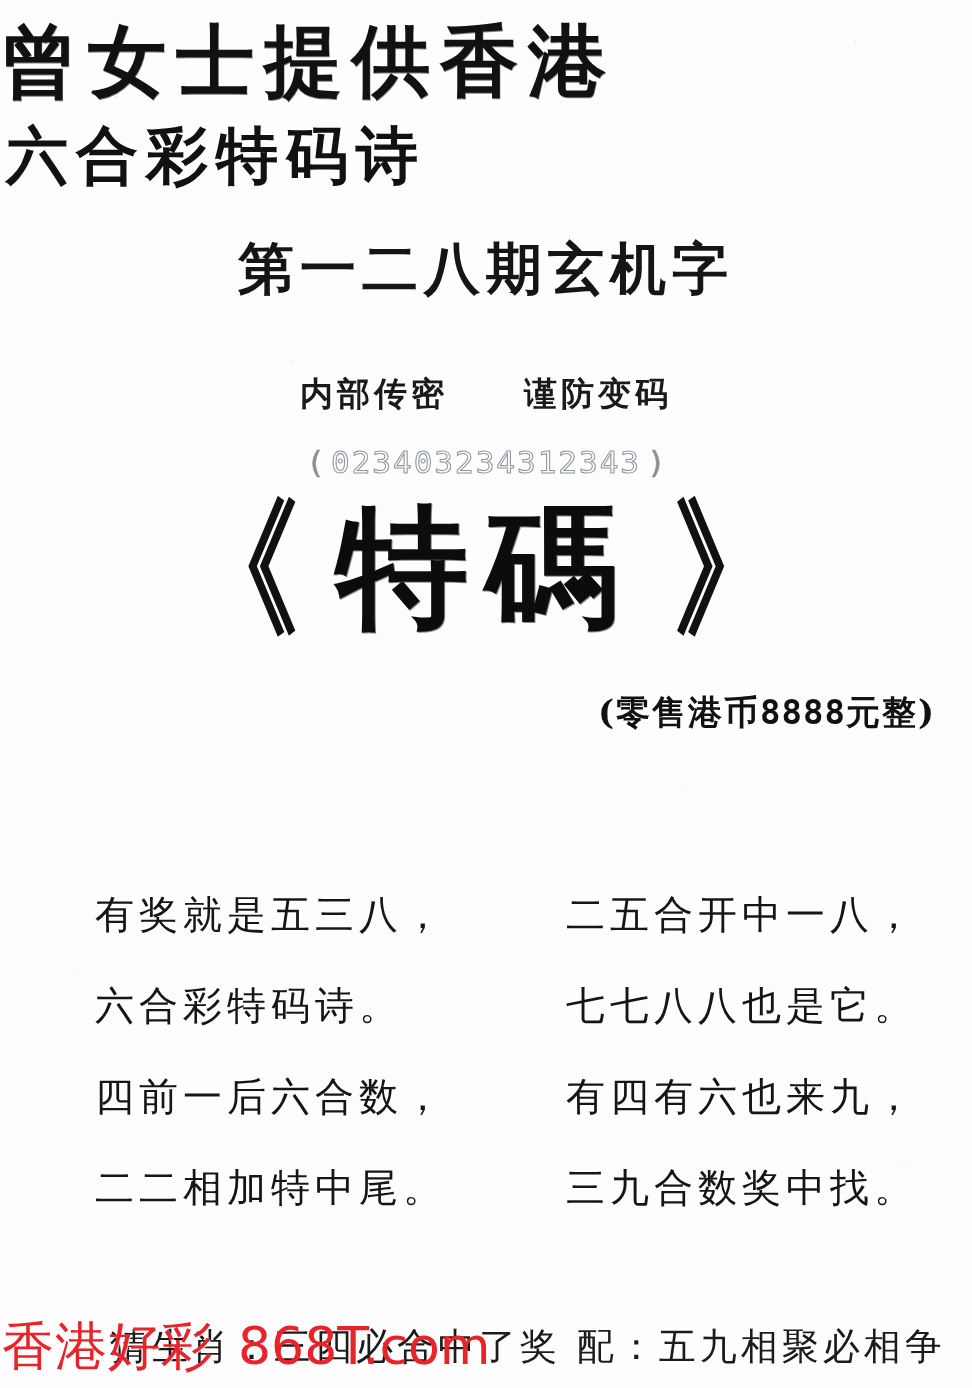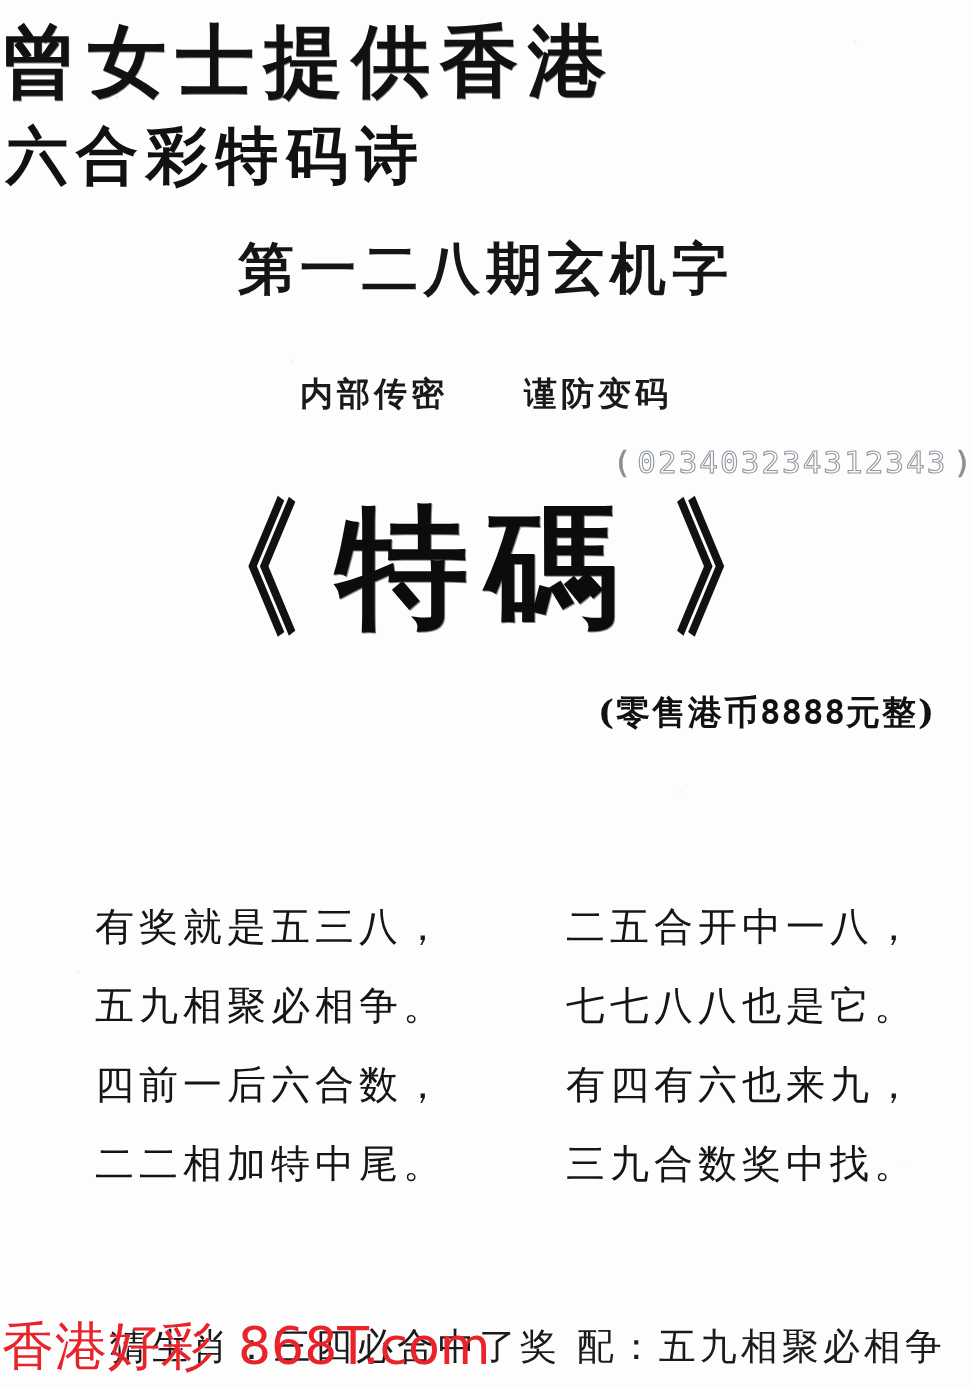--- a/index.html
+++ b/index.html
@@ -87,21 +87,21 @@
     font-weight: bold;
     letter-spacing: 4px;
     font-family: "DejaVu Serif", "Liberation Serif", serif;
   }
 
   .codeline {
     position: absolute;
     top: 444px;
     left: 0;
     width: 972px;
-    text-align: right;
+    text-align: center;
     font-size: 31px;
     letter-spacing: 3px;
     font-family: "DejaVu Sans Mono", "Liberation Mono", monospace;
     color: #9aa0a6;
     -webkit-text-stroke: 0.6px #8d939a;
   }
   .codeline .paren {
     color: #8a9096;
     letter-spacing: 0;
   }
@@ -168,22 +168,21 @@
     color: #111;
   }
 
   .poem {
     position: absolute;
     top: 895px;
     left: 0;
     width: 972px;
     display: grid;
     grid-template-columns: 1fr 1fr;
-    row-gap: 40px;
-    margin-top: 12px;
+    row-gap: 52px;
   }
   .poem .line {
     font-size: 39px;
     line-height: 1;
     letter-spacing: 5px;
     font-family: "DejaVu Serif", "Liberation Serif", serif;
     color: #151515;
     padding-left: 95px;
   }
   .poem .line.right {
@@ -253,21 +252,21 @@
   </div>
 
   <div class="price">
     <span>(零售港币</span><span class="num">8888</span><span>元整)</span>
   </div>
 
 
   <div class="poem">
     <div class="line">有奖就是五三八，</div>
     <div class="line right">二五合开中一八，</div>
-    <div class="line">五九相聚必相争。</div>
+    <div class="line">六合彩特码诗。</div>
     <div class="line right">七七八八也是它。</div>
     <div class="line">四前一后六合数，</div>
     <div class="line right">有四有六也来九，</div>
     <div class="line">二二相加特中尾。</div>
     <div class="line right">三九合数奖中找。</div>
   </div>
 
   <div class="bottom-line">猜生肖：三四必合中了奖  配：五九相聚必相争</div>
 
   <div class="watermark">

